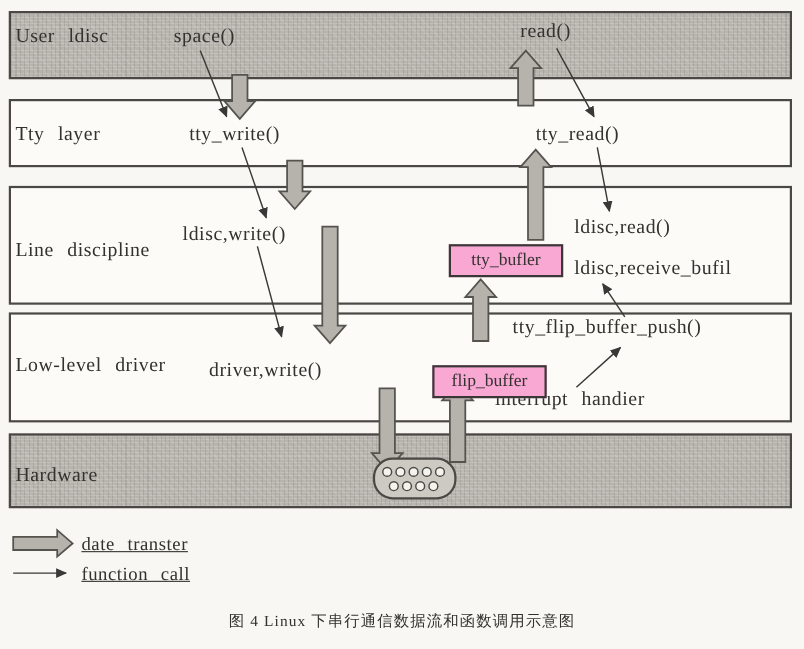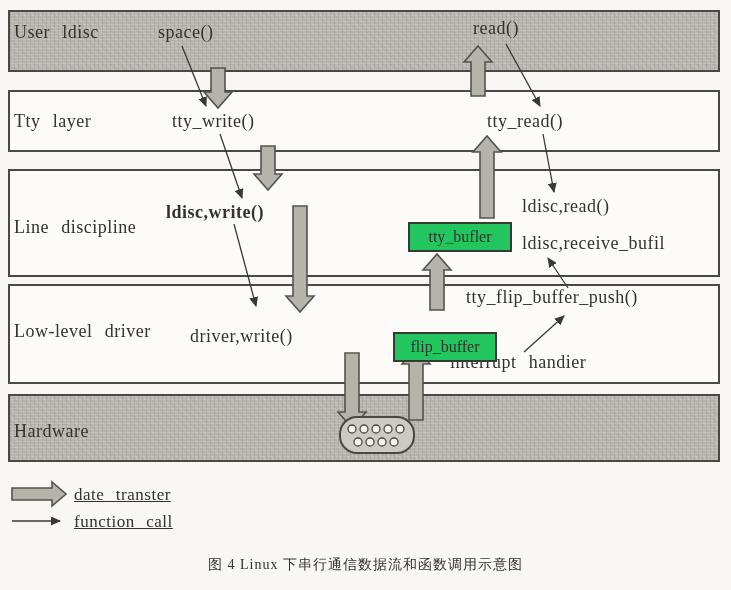--- a/index.html
+++ b/index.html
@@ -26,21 +26,21 @@
   }
   .lbl{
     position:absolute;
     font-size:18px;
     letter-spacing:.5px;
     word-spacing:.4em;
     white-space:nowrap;
   }
   .node-box{
     position:absolute;
-    background:#22c55e;
+    background:#f9a8d4;
     border:2px solid #3a3836;
     box-sizing:border-box;
     display:flex;align-items:center;justify-content:center;
     font-size:16px;
   }
   svg.overlay{
     position:absolute;left:0;top:0;
     pointer-events:none;
   }
   .block-arrow{fill:#b5b3ac;stroke:#55534e;stroke-width:1.6;}
@@ -106,21 +106,21 @@
   <span class="lbl" style="left:14px;top:22px;">User ldisc</span>
   <span class="lbl" style="left:14px;top:111px;">Tty layer</span>
   <span class="lbl" style="left:14px;top:217px;">Line discipline</span>
   <span class="lbl" style="left:14px;top:321px;">Low-level driver</span>
   <span class="lbl" style="left:14px;top:421px;">Hardware</span>
 
   <span class="lbl" style="left:158px;top:22px;">space()</span>
   <span class="lbl" style="left:452px;top:18px;padding-left:21px;">read()</span>
   <span class="lbl" style="left:172px;top:111px;">tty_write()</span>
   <span class="lbl" style="left:487px;top:111px;">tty_read()</span>
-  <span class="lbl" style="left:166px;top:202px;font-weight:bold;">ldisc,write()</span>
+  <span class="lbl" style="left:166px;top:202px;">ldisc,write()</span>
   <span class="lbl" style="left:522px;top:196px;">ldisc,read()</span>
   <span class="lbl" style="left:522px;top:233px;">ldisc,receive_bufil</span>
   <span class="lbl" style="left:190px;top:326px;">driver,write()</span>
   <span class="lbl" style="left:466px;top:287px;">tty_flip_buffer_push()</span>
   <span class="lbl" style="left:450px;top:352px;">interrupt handier</span>
 
   <div class="node-box" style="left:408px;top:222px;width:104px;height:30px;">
     <span>tty_bufler</span>
   </div>
   <div class="node-box" style="left:393px;top:312px;width:104px;height:30px;margin-top:20px;">

